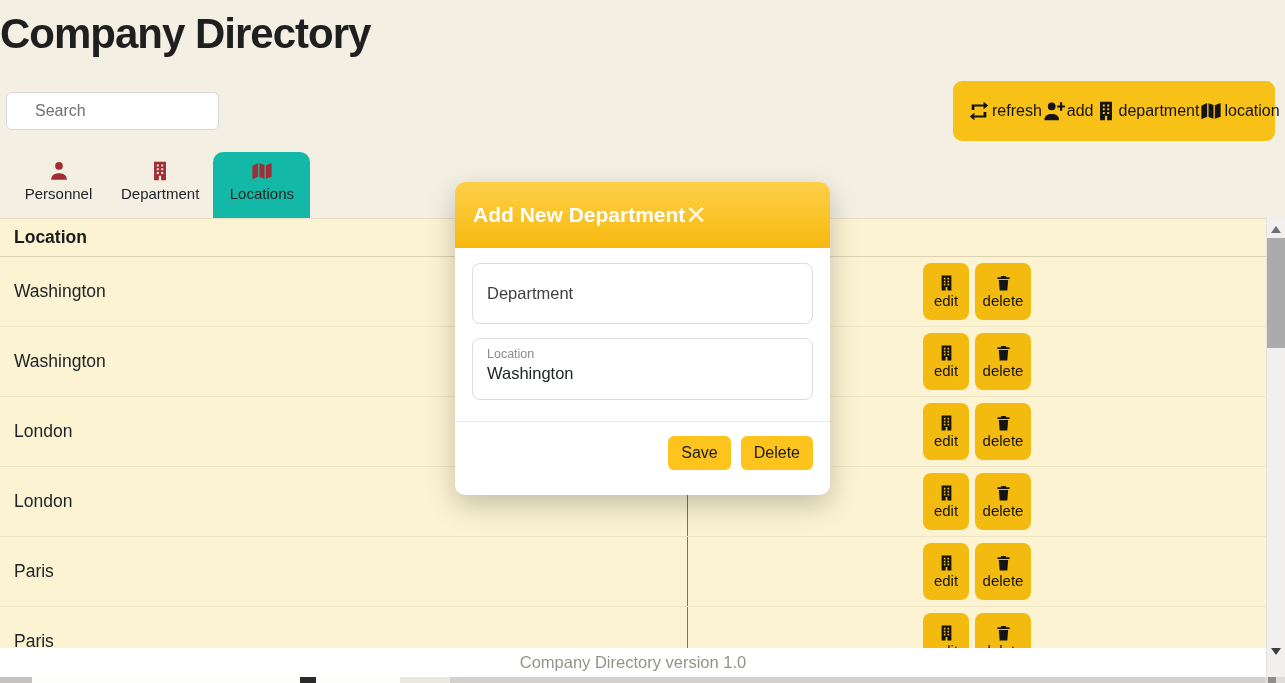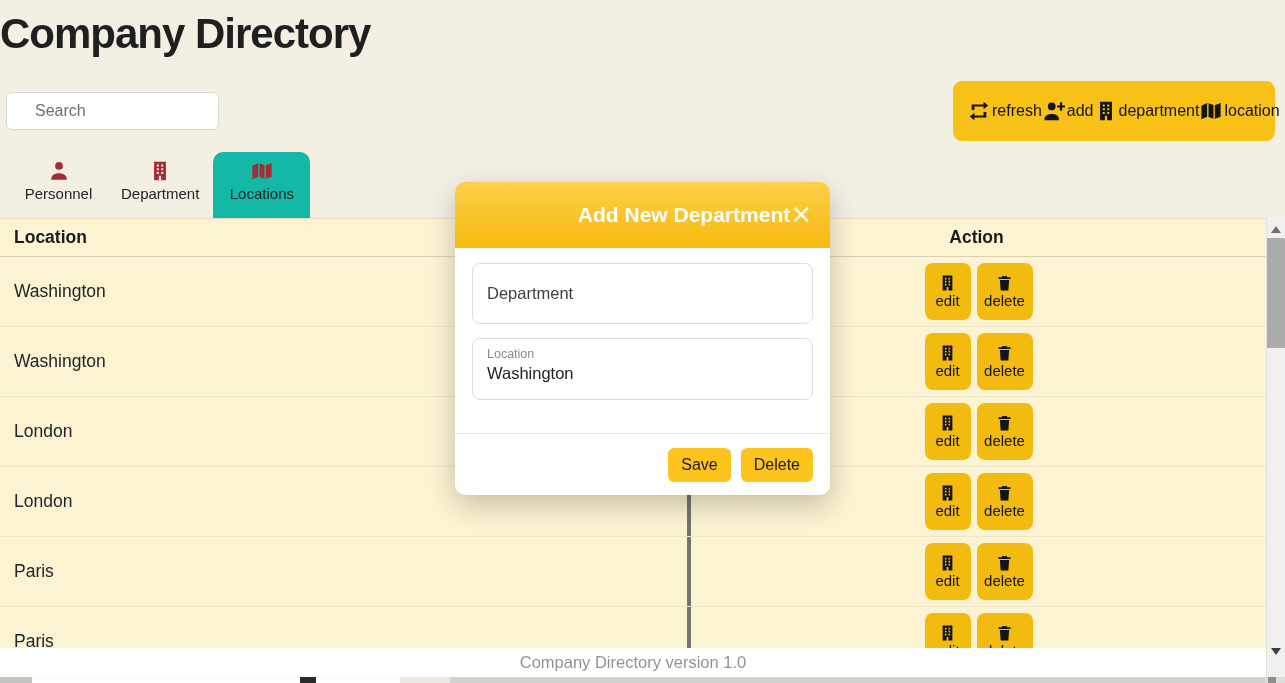--- a/index.html
+++ b/index.html
@@ -37,48 +37,48 @@
 
   
   .table-wrap { position:absolute; left:0; top:218px; width:1266px; height:459px;
     background:#fcf3d2; border-top:1px solid #e6ddc2; }
   .t-head { display:flex; height:38px; border-bottom:1px solid #d9d1b4; font-weight:700;
     font-size:17.5px; color:#1b1b1b; align-items:center; }
   .t-col-loc { flex:0 0 687px; padding-left:14px; }
   .t-col-act { flex:1; text-align:center; }
   .t-row { display:flex; height:70px; border-bottom:1px solid #eee4c6; align-items:center; }
   .t-cell-loc { flex:0 0 687px; padding-left:14px; font-size:17.5px; color:#212529; }
-  .t-cell-act { flex:1; border-left:4px solid #737373; height:100%; display:flex;
+  .t-cell-act { flex:1; border-left:1px solid #737373; height:100%; display:flex;
     align-items:center; justify-content:center; gap:6px; }
   .act-btn { width:46px; height:57px; background:#f3ba10; border:none; border-radius:8px;
     display:flex; flex-direction:column; align-items:center; justify-content:center;
     cursor:pointer; color:#141414; font-family:inherit; gap:1px; }
   .act-btn.del { width:56px; }
   .act-btn svg { width:19px; height:18px; }
   .act-btn .lbl { font-size:15px; line-height:1.1; }
 
   
   .modal { position:absolute; left:455px; top:182px; width:375px; height:313px;
     background:#fff; border-radius:10px; box-shadow:0 10px 28px rgba(0,0,0,.22); z-index:5; }
   .modal-header { height:66px; border-radius:10px 10px 0 0;
     background:linear-gradient(180deg,#fdd04a 0%,#f6b90e 100%);
-    display:flex; align-items:center; justify-content:flex-end; padding:0 18px; }
+    display:flex; align-items:center; justify-content:flex-start; padding:0 18px; }
   .modal-title { color:#fff; font-size:21px; font-weight:700; }
   .modal-close { background:transparent; border:none; color:#fdf6e2; font-size:26px;
     line-height:1; cursor:pointer; font-family:inherit; font-weight:300; }
   .modal-body { padding:15px 17px 0 17px; }
   .m-input { width:100%; height:61px; border:1px solid #dcdcdc; border-radius:8px;
     background:#fff; padding:0 14px; font-size:16.5px; color:#212529; font-family:inherit; }
   .m-input::placeholder { color:#3f3f3f; opacity:1; }
   .m-field { width:100%; height:62px; border:1px solid #dcdcdc; border-radius:8px;
     margin-top:14px; padding:8px 14px 0 14px; }
   .m-field .flabel { display:block; font-size:12.5px; color:#8a8a8a; line-height:1.2; }
   .m-field .fvalue { width:100%; border:none; outline:none; font-size:16.5px; color:#212529;
     font-family:inherit; padding:2px 0 0 0; background:transparent; }
-  .modal-footer { position:absolute; left:0; right:0; bottom:0; height:62px;
+  .modal-footer { position:absolute; left:0; right:0; bottom:12px; height:62px;
     border-top:1px solid #e9e9e9; display:flex; align-items:center; justify-content:flex-end;
     gap:10px; padding:0 17px; }
   .m-btn { background:#fcc41d; border:none; border-radius:6px; padding:8px 13px;
     font-size:16px; color:#1c1c1c; cursor:pointer; font-family:inherit; }
 
   
   .footer-bar { position:absolute; left:0; top:648px; width:1266px; height:29px;
     background:#ffffff; display:flex; align-items:center; justify-content:center; z-index:4; }
   .footer-text { font-size:16.5px; color:#96928a; }
 
@@ -183,21 +183,20 @@
       <svg>
           <use href="#i-map"></use>
         </svg>
       <span class="lbl">Locations</span>
     </div>
   </div>
 
   <div class="table-wrap">
     <div class="t-head">
       <div class="t-col-loc">Location</div>
-      <div class="t-col-act">Action</div>
     </div>
     <div id="t-body">
     <div class="t-row">
       <div class="t-cell-loc">Washington</div>
       <div class="t-cell-act">
         <button class="act-btn">
           <svg>
                 <use href="#i-building"></use>
               </svg>
           <span class="lbl">edit</span>

